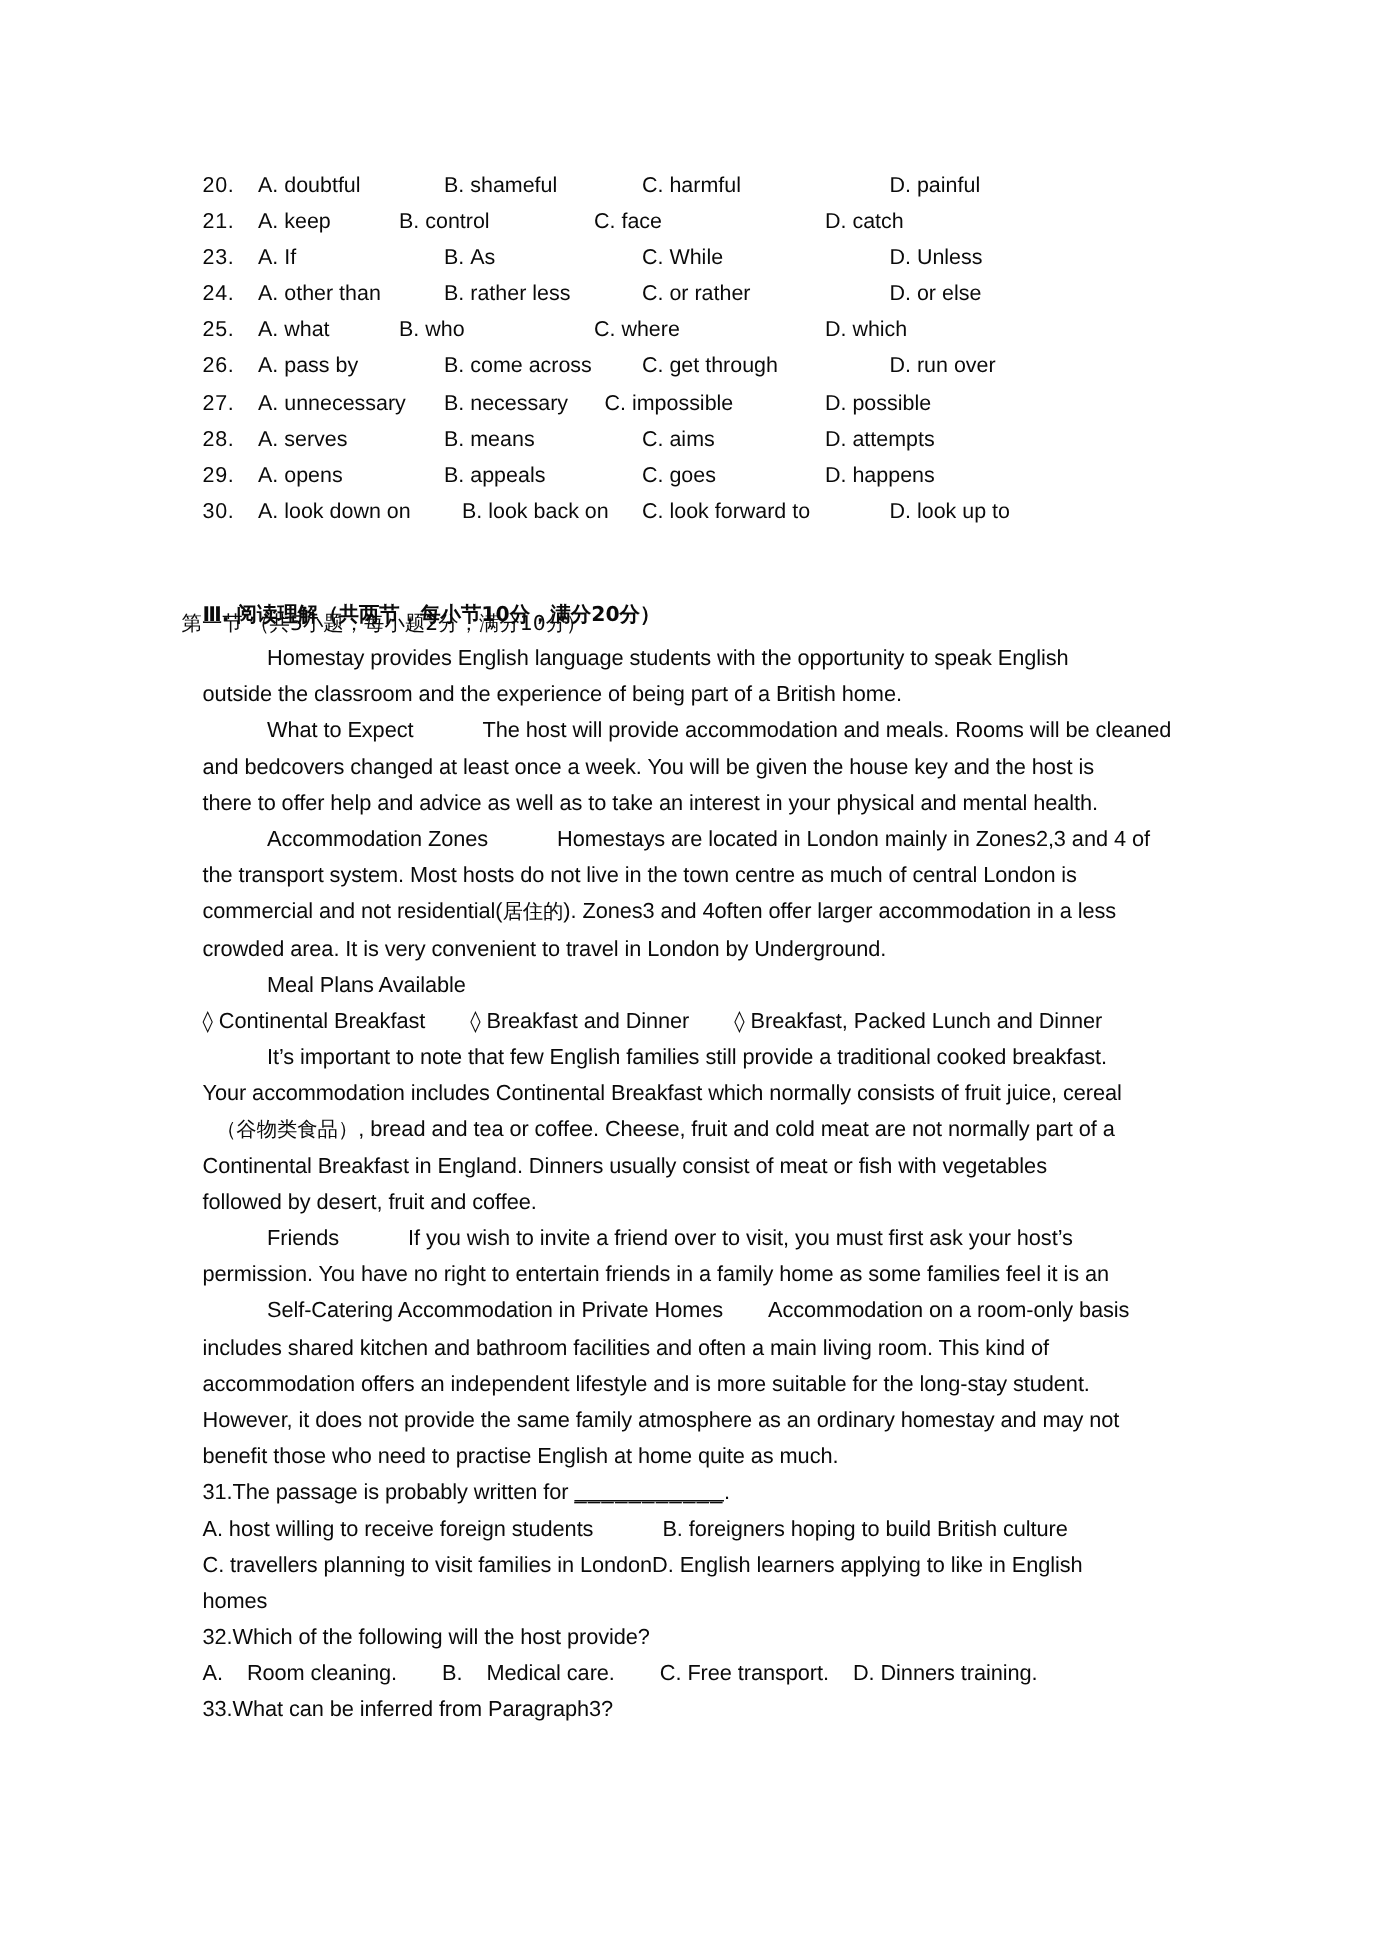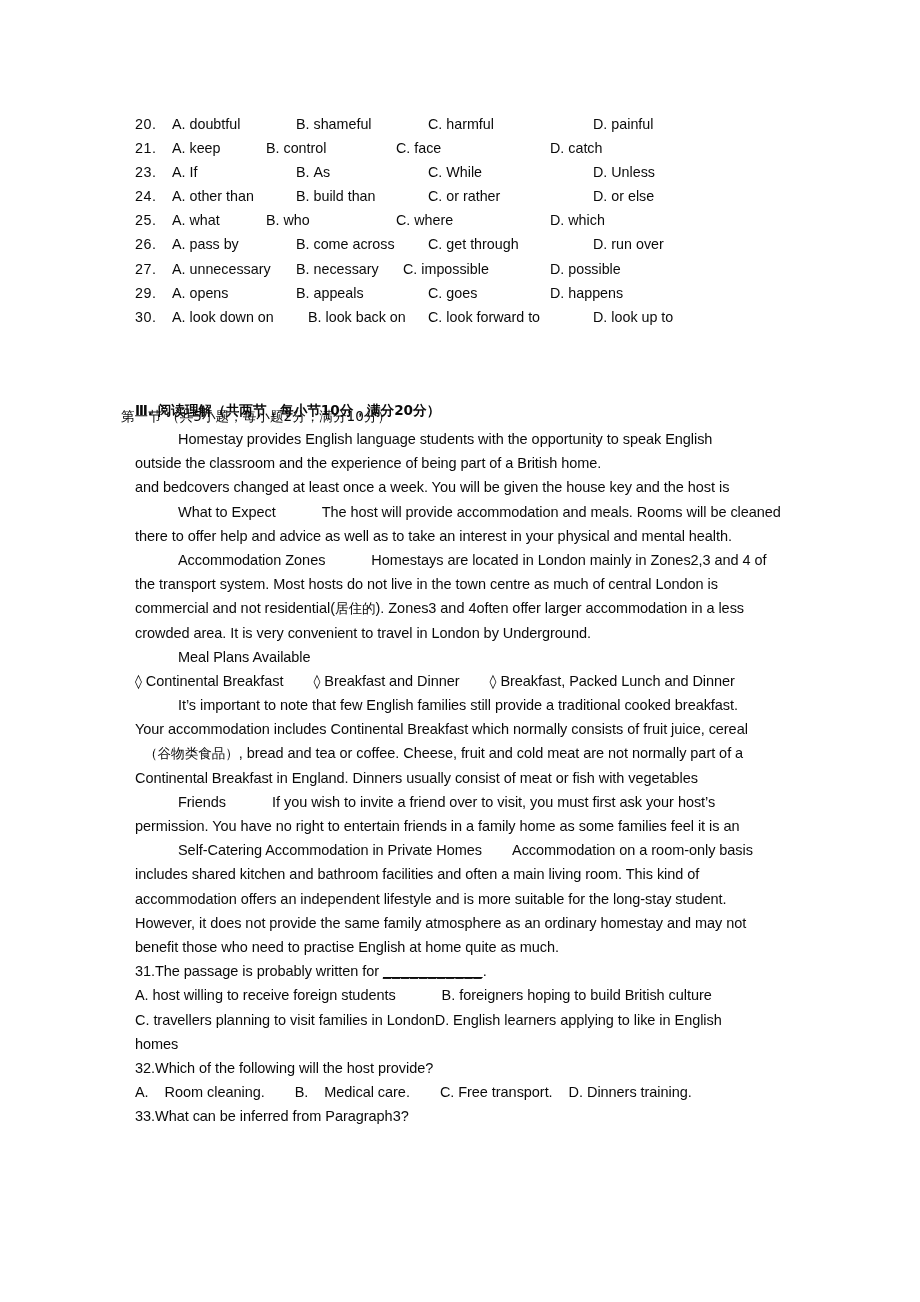--- a/index.html
+++ b/index.html
@@ -127,21 +127,21 @@
       <span class="mc-num">23.</span>
       <span class="mc-opt" style="left:37px"><span>A.</span>&nbsp;<span>If</span></span>
       <span class="mc-opt" style="left:161px"><span>B.</span>&nbsp;<span>As</span></span>
       <span class="mc-opt" style="left:293px"><span>C.</span>&nbsp;<span>While</span></span>
       <span class="mc-opt" style="left:458px"><span>D.</span>&nbsp;<span>Unless</span></span>
     </div>
 
     <div class="mc-row">
       <span class="mc-num">24.</span>
       <span class="mc-opt" style="left:37px"><span>A.</span>&nbsp;<span>other than</span></span>
-      <span class="mc-opt" style="left:161px"><span>B.</span>&nbsp;<span>build than</span></span>
+      <span class="mc-opt" style="left:161px"><span>B.</span>&nbsp;<span>rather less</span></span>
       <span class="mc-opt" style="left:293px"><span>C.</span>&nbsp;<span>or rather</span></span>
       <span class="mc-opt" style="left:458px"><span>D.</span>&nbsp;<span>or else</span></span>
     </div>
 
     <div class="mc-row">
       <span class="mc-num">25.</span>
       <span class="mc-opt" style="left:37px"><span>A.</span>&nbsp;<span>what</span></span>
       <span class="mc-opt" style="left:131px"><span>B.</span>&nbsp;<span>who</span></span>
       <span class="mc-opt" style="left:261px"><span>C.</span>&nbsp;<span>where</span></span>
       <span class="mc-opt" style="left:415px"><span>D.</span>&nbsp;<span>which</span></span>
@@ -156,20 +156,27 @@
     </div>
 
     <div class="mc-row">
       <span class="mc-num">27.</span>
       <span class="mc-opt" style="left:37px"><span>A.</span>&nbsp;<span>unnecessary</span></span>
       <span class="mc-opt" style="left:161px"><span>B.</span>&nbsp;<span>necessary</span></span>
       <span class="mc-opt" style="left:268px"><span>C.</span>&nbsp;<span>impossible</span></span>
       <span class="mc-opt" style="left:415px"><span>D.</span>&nbsp;<span>possible</span></span>
     </div>
 
+    <div class="mc-row">
+      <span class="mc-num">28.</span>
+      <span class="mc-opt" style="left:37px"><span>A.</span>&nbsp;<span>serves</span></span>
+      <span class="mc-opt" style="left:161px"><span>B.</span>&nbsp;<span>means</span></span>
+      <span class="mc-opt" style="left:293px"><span>C.</span>&nbsp;<span>aims</span></span>
+      <span class="mc-opt" style="left:415px"><span>D.</span>&nbsp;<span>attempts</span></span>
+    </div>
 
     <div class="mc-row">
       <span class="mc-num">29.</span>
       <span class="mc-opt" style="left:37px"><span>A.</span>&nbsp;<span>opens</span></span>
       <span class="mc-opt" style="left:161px"><span>B.</span>&nbsp;<span>appeals</span></span>
       <span class="mc-opt" style="left:293px"><span>C.</span>&nbsp;<span>goes</span></span>
       <span class="mc-opt" style="left:415px"><span>D.</span>&nbsp;<span>happens</span></span>
     </div>
 
     <div class="mc-row">
@@ -182,37 +189,38 @@
   </div>
 
   <div class="heading-main cn">Ⅲ. 阅读理解（共两节，每小节10分，满分20分）</div>
   <div class="heading-sub cn">第一节 （共5小题，每小题2分，满分10分）</div>
 
   <div class="passage">
 
     <div class="ln ind">Homestay provides English language students with the opportunity to speak English</div>
     <div class="ln">outside the classroom and the experience of being part of a British home.</div>
 
+    <div class="ln ind"><span>What to Expect</span><span class="gap-lg"></span><span>The host will provide accommodation and meals. Rooms will be cleaned</span></div>
     <div class="ln">and bedcovers changed at least once a week. You will be given the house key and the host is</div>
-    <div class="ln ind"><span>What to Expect</span><span class="gap-lg"></span><span>The host will provide accommodation and meals. Rooms will be cleaned</span></div>
     <div class="ln">there to offer help and advice as well as to take an interest in your physical and mental health.</div>
 
     <div class="ln ind"><span>Accommodation Zones</span><span class="gap-lg"></span><span>Homestays are located in London mainly in Zones2,3 and 4 of</span></div>
     <div class="ln">the transport system. Most hosts do not live in the town centre as much of central London is</div>
     <div class="ln"><span>commercial and not residential(</span><span class="cn">居住的</span><span>). Zones3 and 4often offer larger accommodation in a less</span></div>
     <div class="ln">crowded area. It is very convenient to travel in London by Underground.</div>
 
     <div class="ln ind">Meal Plans Available</div>
 
     <div class="ln"><span class="dia">◊</span>&nbsp;<span>Continental Breakfast</span><span class="gap-md"></span><span class="dia">◊</span>&nbsp;<span>Breakfast and Dinner</span><span class="gap-md"></span><span class="dia">◊</span>&nbsp;<span>Breakfast, Packed Lunch and Dinner</span></div>
 
     <div class="ln ind">It’s important to note that few English families still provide a traditional cooked breakfast.</div>
     <div class="ln">Your accommodation includes Continental Breakfast which normally consists of fruit juice, cereal</div>
     <div class="ln ind-small"><span class="cn">（谷物类食品）</span><span>, bread and tea or coffee. Cheese, fruit and cold meat are not normally part of a</span></div>
     <div class="ln">Continental Breakfast in England. Dinners usually consist of meat or fish with vegetables</div>
+    <div class="ln">followed by desert, fruit and coffee.</div>
 
     <div class="ln ind"><span>Friends</span><span class="gap-lg"></span><span>If you wish to invite a friend over to visit, you must first ask your host’s</span></div>
     <div class="ln">permission. You have no right to entertain friends in a family home as some families feel it is an</div>
 
     <div class="ln ind"><span>Self-Catering Accommodation in Private Homes</span><span class="gap-md"></span><span>Accommodation on a room-only basis</span></div>
     <div class="ln">includes shared kitchen and bathroom facilities and often a main living room. This kind of</div>
     <div class="ln">accommodation offers an independent lifestyle and is more suitable for the long-stay student.</div>
     <div class="ln">However, it does not provide the same family atmosphere as an ordinary homestay and may not</div>
     <div class="ln">benefit those who need to practise English at home quite as much.</div>
 

